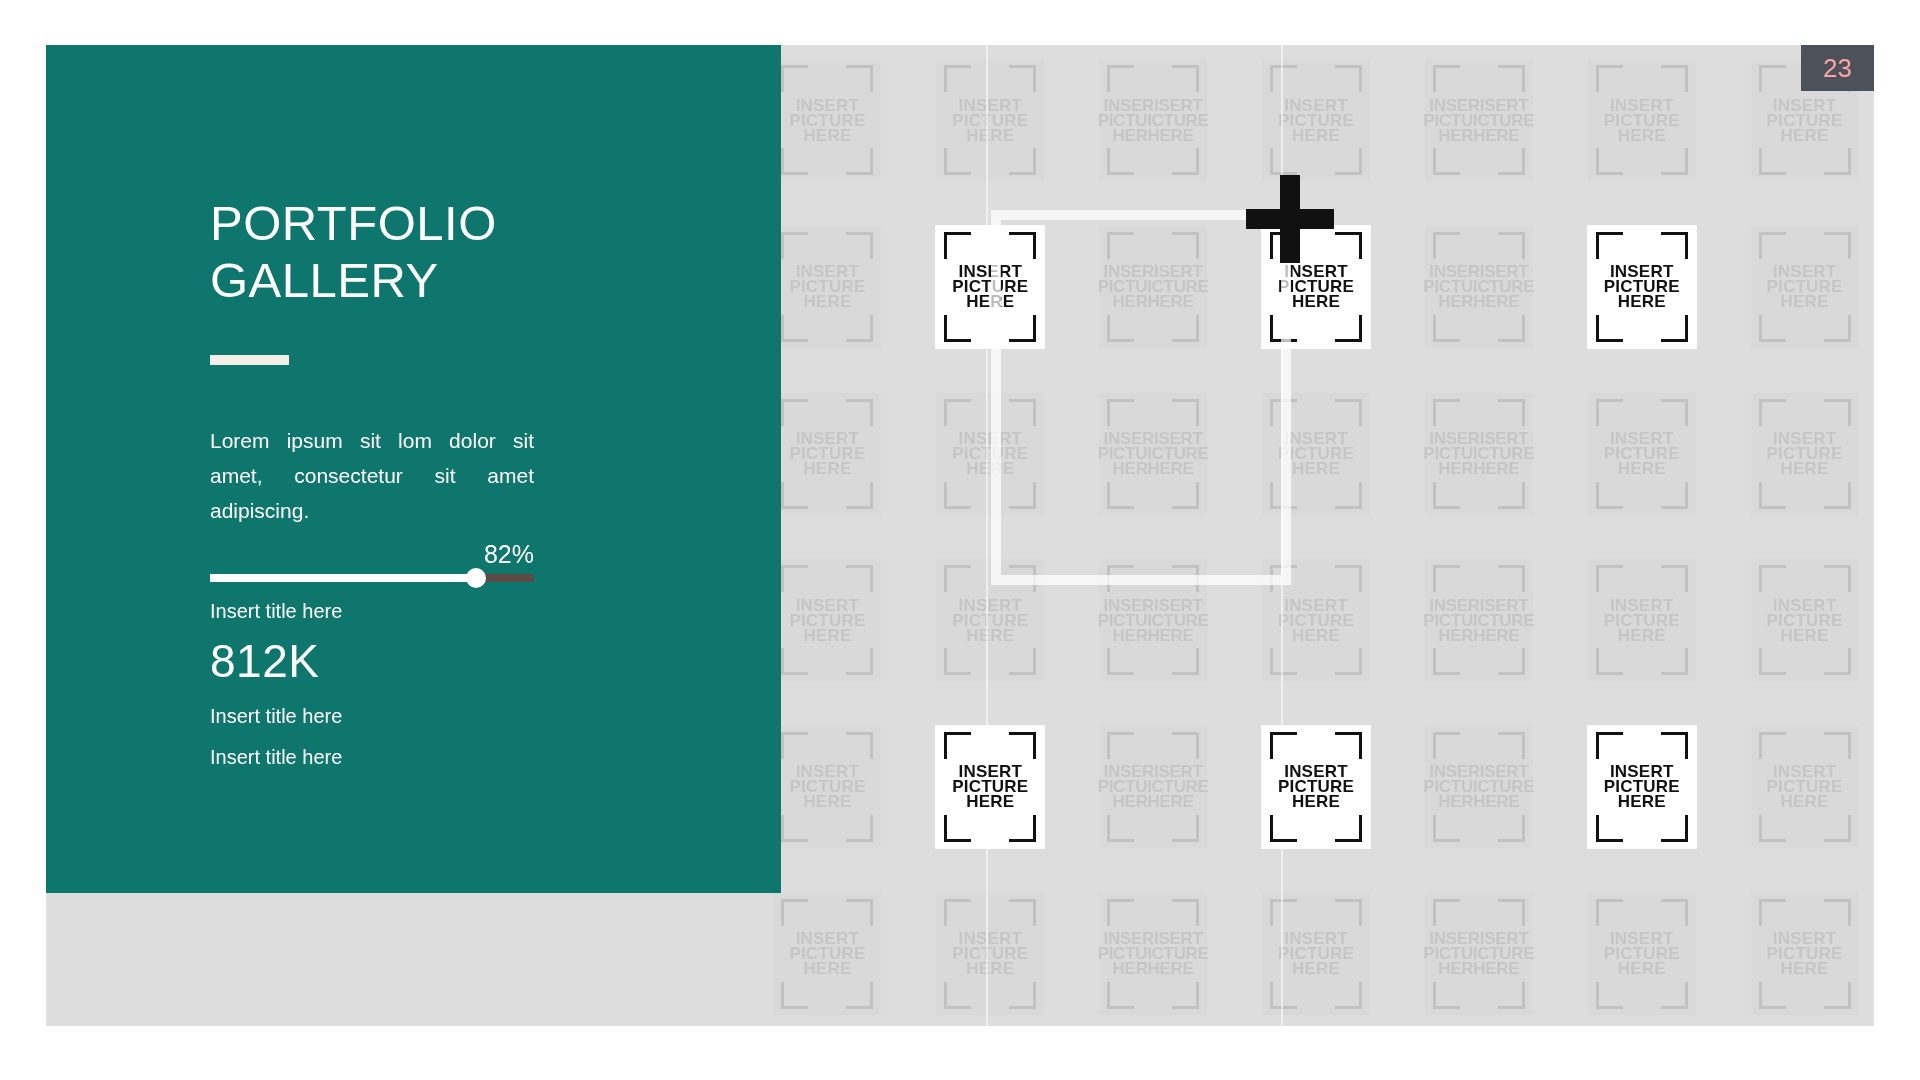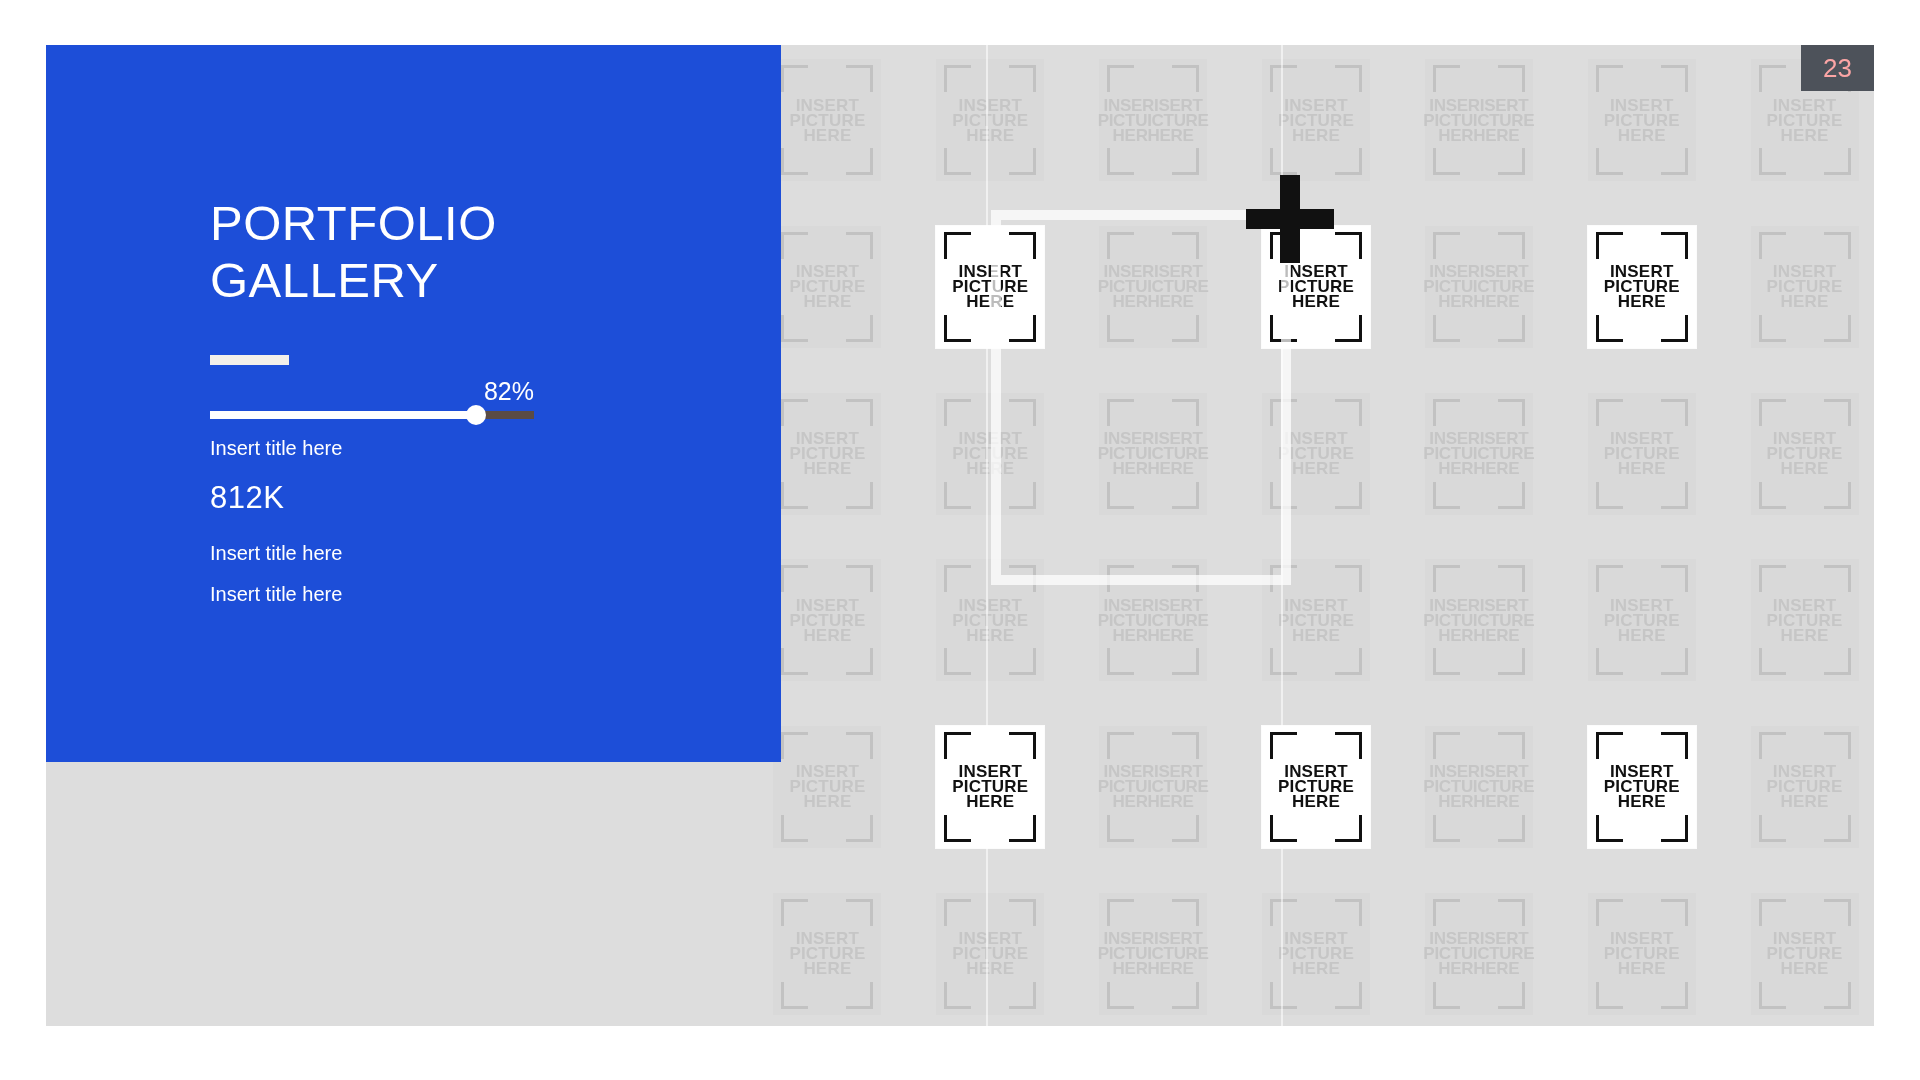--- a/index.html
+++ b/index.html
@@ -159,22 +159,22 @@
     padding: 0 22px;
     box-sizing: border-box;
   }
 
   
   #blue-panel {
     position: absolute;
     left: 0;
     top: 0;
     width: 735px;
-    height: 717px;
-    background: #1d4ed8;
+    height: 848px;
+    background: #0f766e;
     z-index: 10;
   }
 
   #panel-inner {
     position: absolute;
     left: 164px;
     top: 150px;
     width: 420px;
   }
 
@@ -244,21 +244,21 @@
     background: #ffffff;
   }
 
   .small-label {
     font-size: 20px;
     color: #ffffff;
     margin-top: 18px;
   }
 
   .big-stat {
-    font-size: 31px;
+    font-size: 46px;
     line-height: 52px;
     color: #ffffff;
     margin-top: 12px;
     letter-spacing: 0.5px;
   }
 </style>
 </head>
 <body>
 
 <div id="slide">
@@ -824,20 +824,21 @@
   <div id="page-badge">23</div>
 
   <div id="blue-panel">
     <div id="panel-inner">
 
       <h1 id="deck-title">PORTFOLIO
 GALLERY</h1>
 
       <div id="title-rule"></div>
 
+      <p id="body-copy">Lorem ipsum sit lom dolor sit amet, consectetur sit amet adipiscing.</p>
 
       <div id="slider-block">
         <div id="slider-value">82%</div>
         <div id="slider-track">
           <div id="slider-fill" style="width: 82%;"></div>
           <div id="slider-knob" style="left: 82%;"></div>
         </div>
       </div>
 
       <div class="small-label">Insert title here</div>

